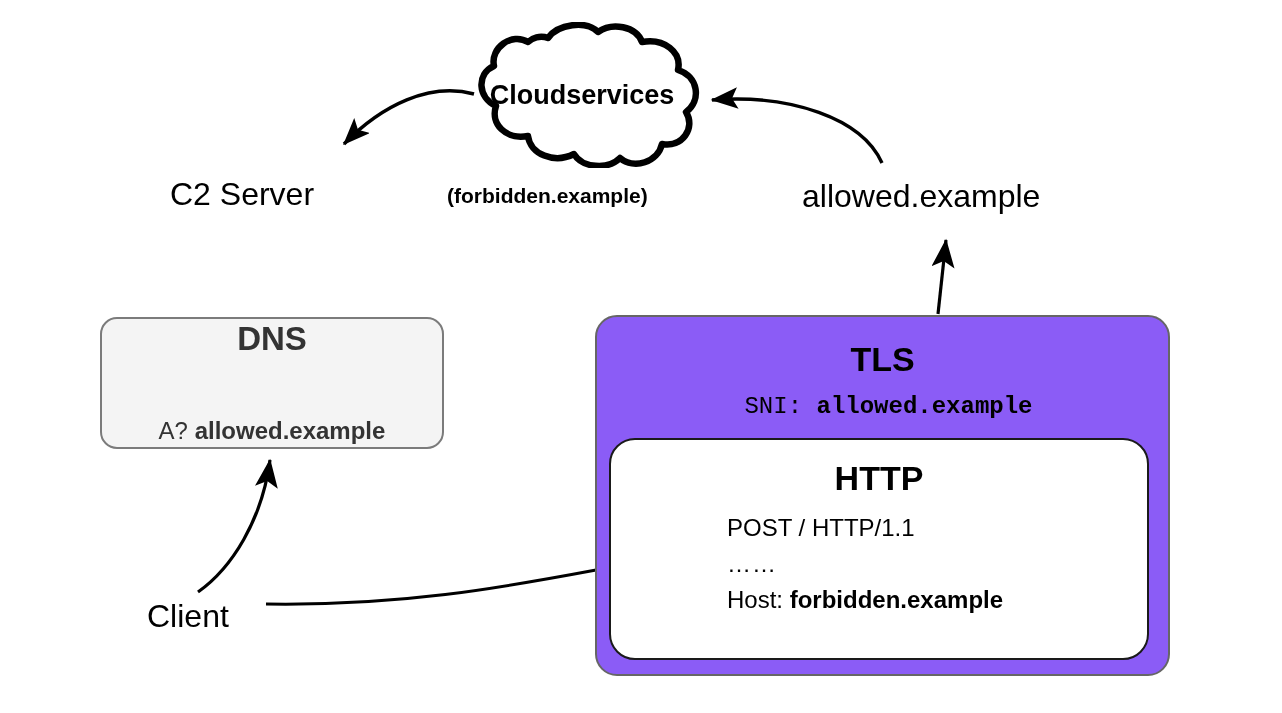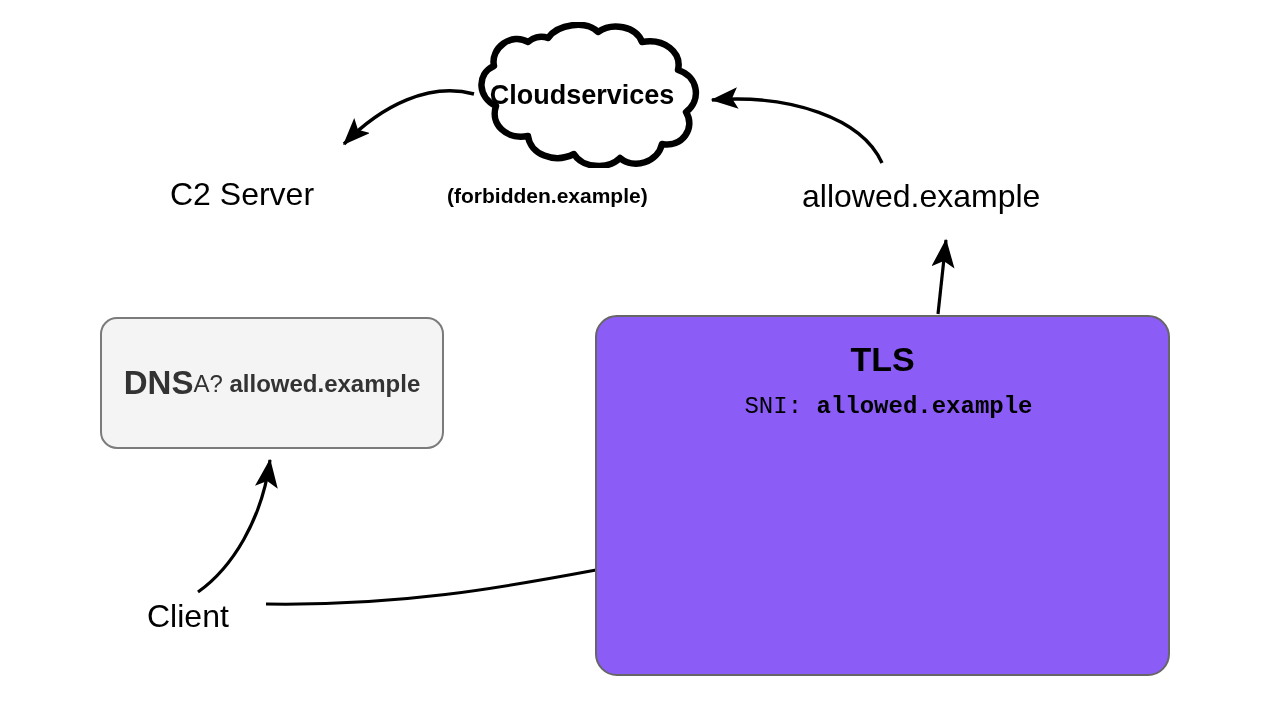--- a/index.html
+++ b/index.html
@@ -80,23 +80,23 @@
     position: absolute;
     left: 100px;
     top: 317px;
     width: 344px;
     height: 132px;
     box-sizing: border-box;
     background: #f4f4f4;
     border: 2px solid #7b7b7b;
     border-radius: 17px;
     display: flex;
-    flex-direction: row;
+    flex-direction: column;
     align-items: center;
-    justify-content: center;
+    justify-content: space-between;
   }
   .dns-title {
     font-weight: bold;
     font-size: 33px;
     line-height: 40px;
     color: #333333;
   }
   .dns-sub {
     font-size: 24px;
     line-height: 32px;
@@ -250,15 +250,23 @@
 
   <div class="dns-box">
     <div class="dns-title">DNS</div>
     <div class="dns-sub"><span>A? </span><b>allowed.example</b></div>
   </div>
 
   <div class="tls-box">
     <div class="tls-title">TLS</div>
     <div class="tls-sub"><span>SNI: </span><b>allowed.example</b></div>
 
+    <div class="http-box">
+      <div class="http-title">HTTP</div>
+      <div class="http-lines">
+        <div>POST / HTTP/1.1</div>
+        <div class="dots">……</div>
+        <div><span>Host: </span><b>forbidden.example</b></div>
+      </div>
+    </div>
   </div>
 
 </div>
 
 </body></html>

